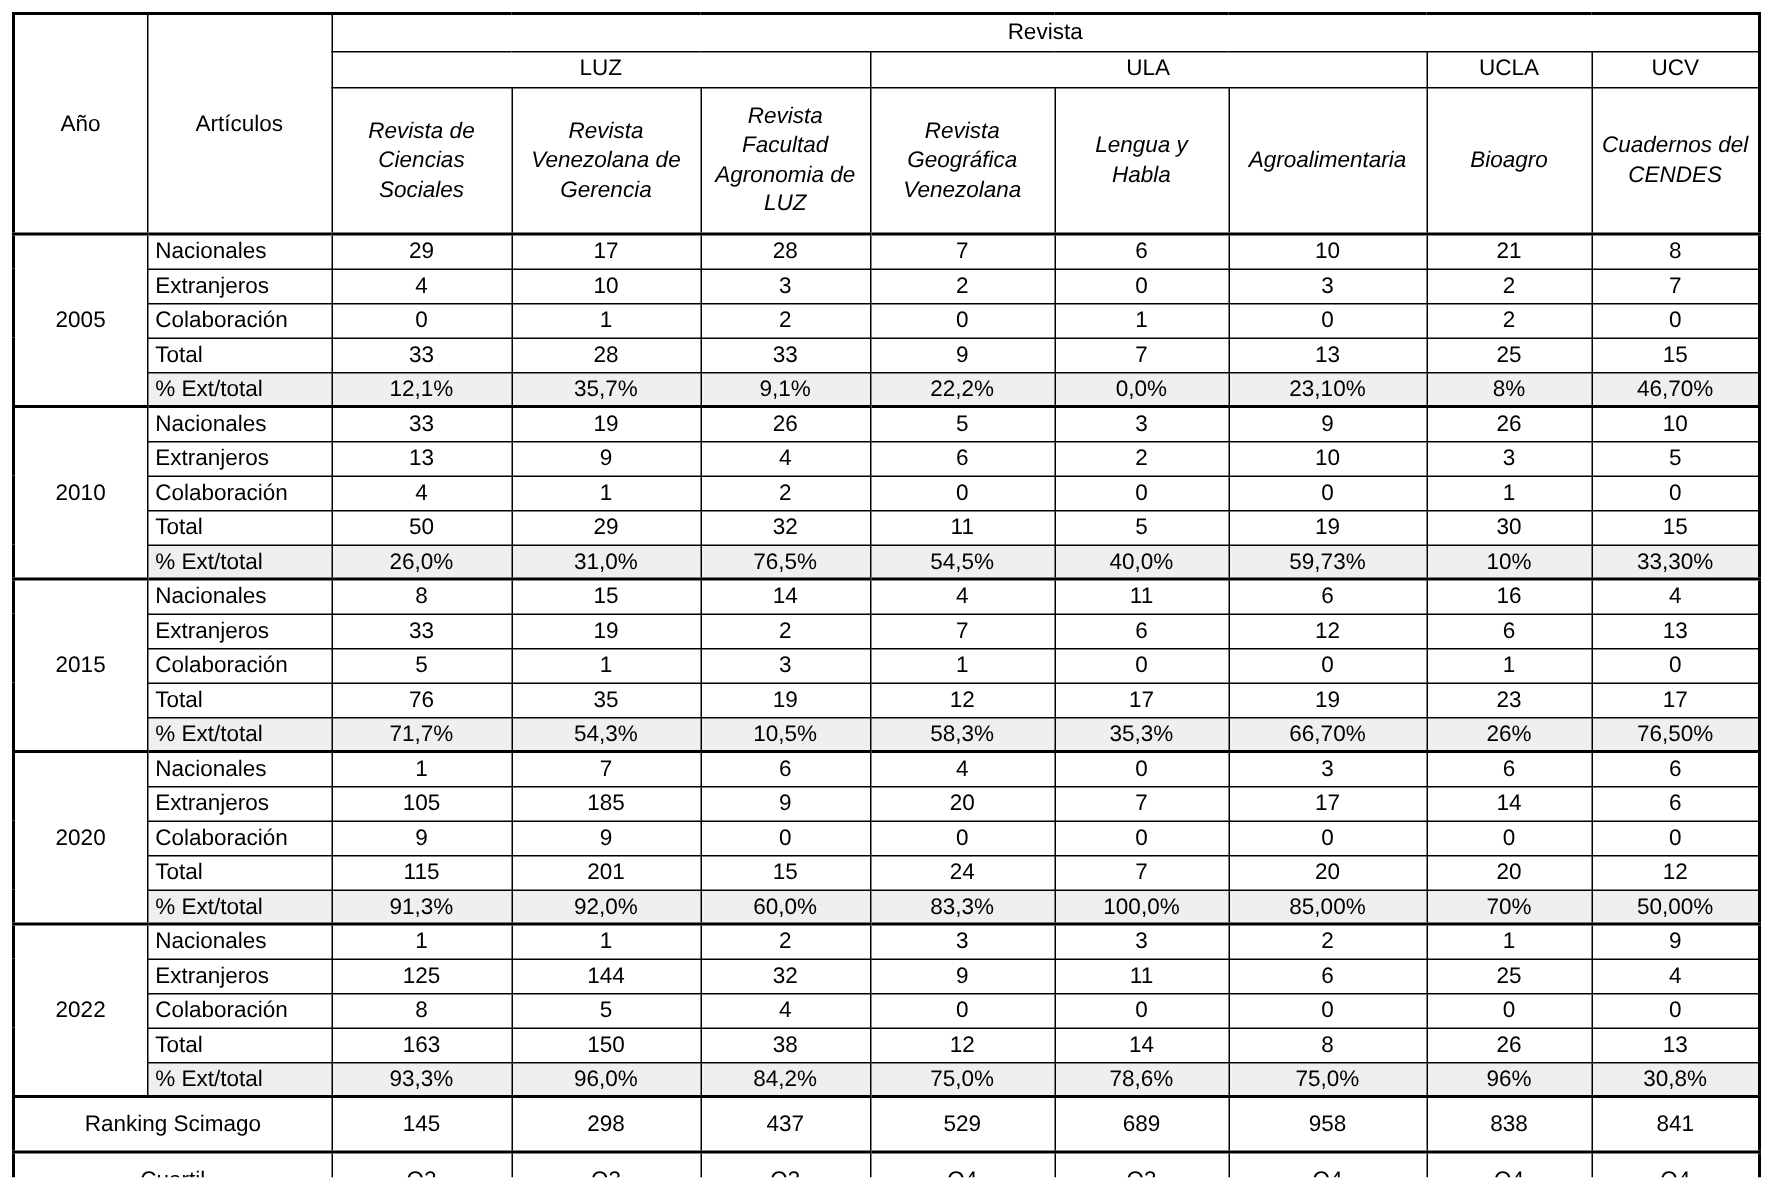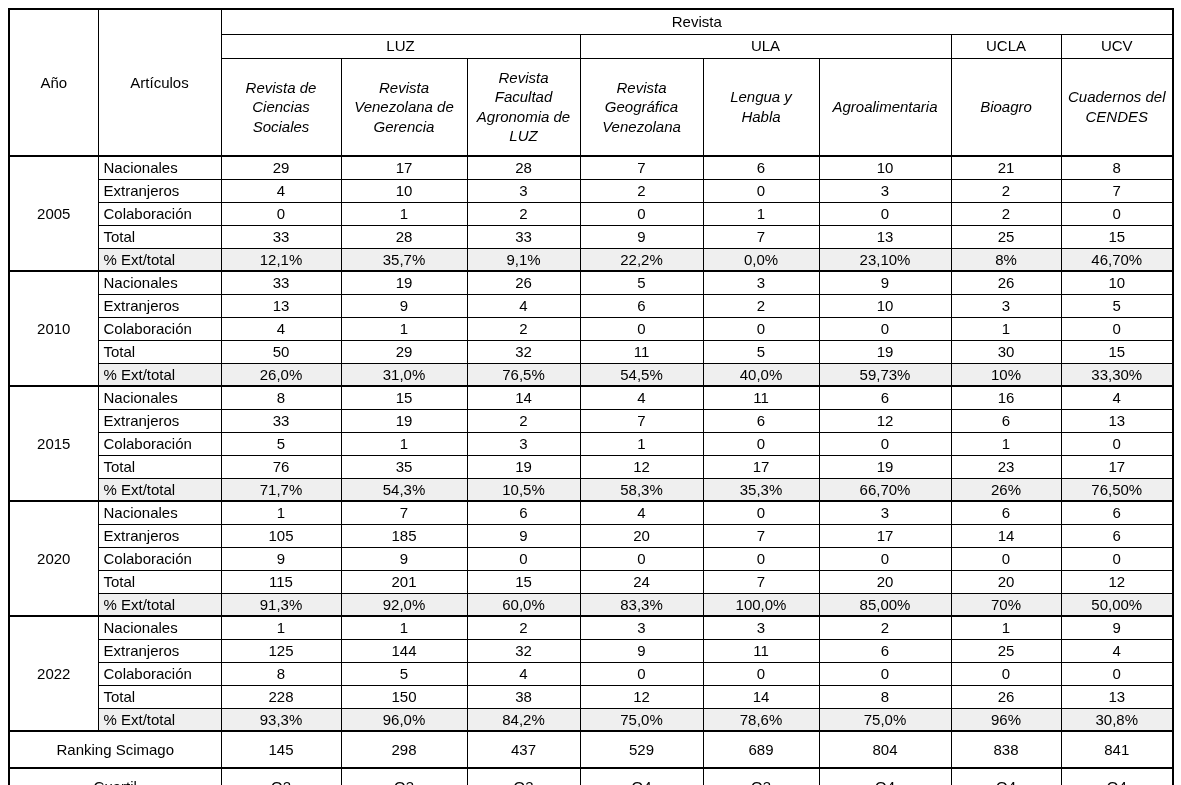--- a/index.html
+++ b/index.html
@@ -355,21 +355,21 @@
           <td>5</td>
           <td>4</td>
           <td>0</td>
           <td>0</td>
           <td>0</td>
           <td>0</td>
           <td>0</td>
         </tr>
         <tr class="">
           <td class="row-label">Total</td>
-          <td>228</td>
+          <td>163</td>
           <td>150</td>
           <td>38</td>
           <td>12</td>
           <td>14</td>
           <td>8</td>
           <td>26</td>
           <td>13</td>
         </tr>
         <tr class="pct-row">
           <td class="row-label">% Ext/total</td>
@@ -384,21 +384,21 @@
         </tr>
       </tbody>
     <tbody>
       <tr class="footer-row">
         <td colspan="2">Ranking Scimago</td>
         <td>145</td>
         <td>298</td>
         <td>437</td>
         <td>529</td>
         <td>689</td>
-        <td>804</td>
+        <td>958</td>
         <td>838</td>
         <td>841</td>
       </tr>
       <tr class="footer-row">
         <td colspan="2">Cuartil</td>
         <td>Q2</td>
         <td>Q3</td>
         <td>Q3</td>
         <td>Q4</td>
         <td>Q3</td>

